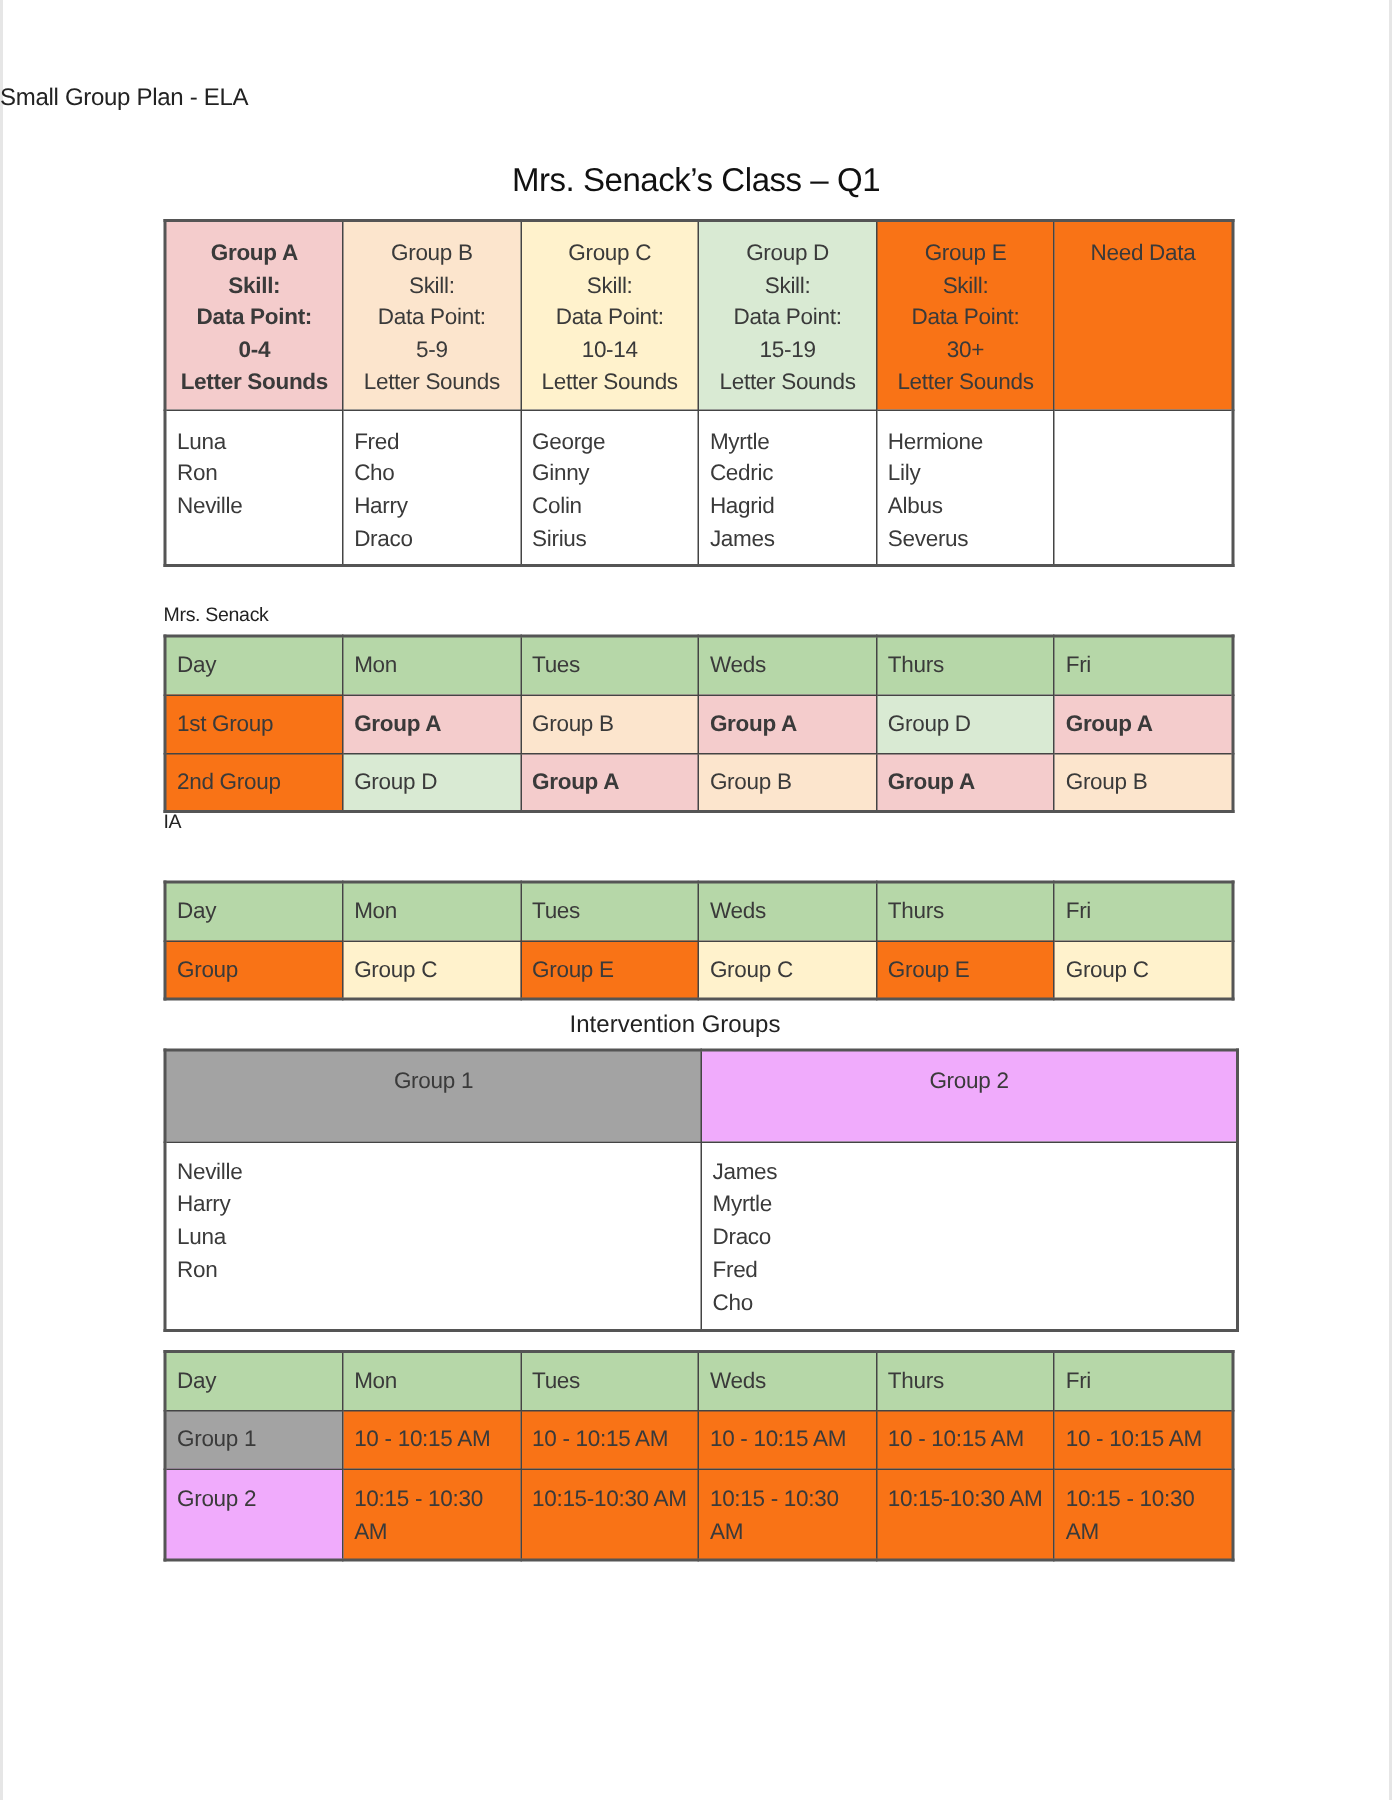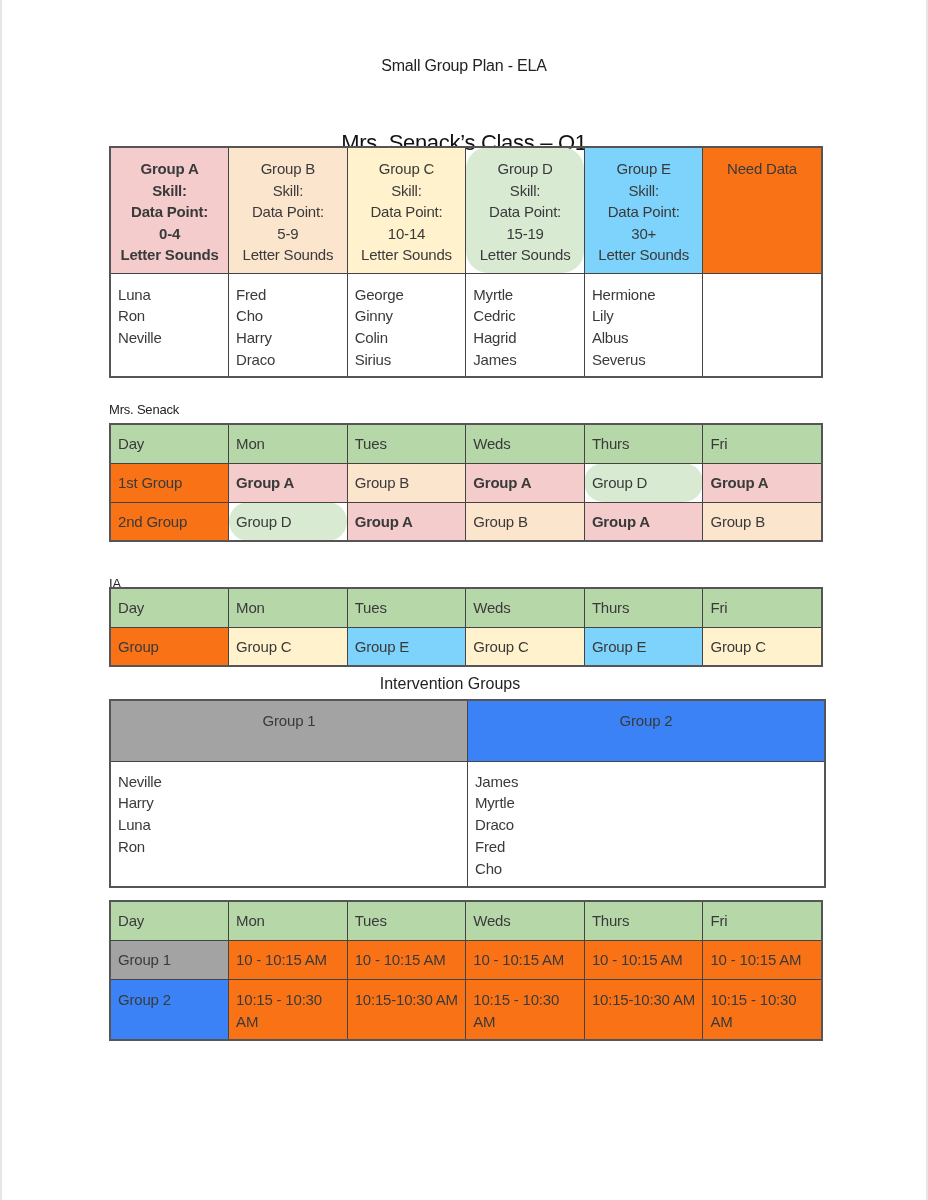--- a/index.html
+++ b/index.html
@@ -4,25 +4,25 @@
 <style>
   html, body { margin: 0; padding: 0; }
   body {
     width: 928px; height: 1200px; background: #ffffff; position: relative; overflow: hidden;
     font-family: "Liberation Sans", sans-serif; color: #333333;
   }
   .page-edge-left { position: absolute; left: 0; top: 0; width: 2px; height: 1200px; background: #e6e6e6; }
   .page-edge-right { position: absolute; right: 0; top: 0; width: 2px; height: 1200px; background: #e6e6e6; }
 
   .doc-title {
-    position: absolute; left: 0; width: 928px; top: 57px; text-align: center;
+    position: absolute; left: 0; width: 928px; top: 57px; 
     font-size: 16px; color: #222; letter-spacing: -0.2px;
   }
   .class-title {
-    position: absolute; left: 0; width: 928px; top: 130px; text-align: center;
+    position: absolute; left: 0; width: 928px; top: 107px; text-align: center;
     font-size: 22px; color: #111; letter-spacing: -0.3px;
   }
   .section-label {
     position: absolute; left: 109px; font-size: 13px; color: #222; letter-spacing: -0.2px;
   }
   .center-label {
     position: absolute; left: 0; width: 900px; text-align: center; font-size: 16px; color: #222;
   }
 
   table {
@@ -57,25 +57,25 @@
   #intervention-table .inames td { height: 126px; vertical-align: top; line-height: 21.8px; padding-top: 9px; }
 
   
   #int-sched-table { top: 900px; }
   #int-sched-table .row-g1 td { height: 39px; }
   #int-sched-table .row-g2 td { height: 61px; vertical-align: top; padding-top: 9px; line-height: 22px; }
 
   .c-a { background: #f4cccc; font-weight: bold; }
   .c-b { background: #fce5cd; }
   .c-c { background: #fff2cc; }
-  .c-d { background: #d9ead3; border-radius: 22px; }
-  .c-e { background: #7dd3fc; }
+  .c-d { background: #d9ead3; }
+  .c-e { background: #f97316; }
   .c-w { background: #f97316; }
   .c-g1 { background: #a3a3a3; }
-  .c-g2 { background: #3b82f6; }
+  .c-g2 { background: #f0abfc; }
 </style>
 </head>
 <body>
 
 <div class="page-edge-left"></div>
 <div class="page-edge-right"></div>
 
 <div class="doc-title">Small Group Plan - ELA</div>
 <div class="class-title">Mrs. Senack’s Class – Q1</div>
 
@@ -195,21 +195,21 @@
     <td class="c-w">2nd Group</td>
     <td class="c-d">Group D</td>
     <td class="c-a">Group A</td>
     <td class="c-b">Group B</td>
     <td class="c-a">Group A</td>
     <td class="c-b">Group B</td>
   </tr>
 </tbody>
   </table>
 
-<div class="section-label" style="top:576px;">IA</div>
+<div class="section-label" style="top:540px;">IA</div>
 <table id="ia-table" class="sched">
   <colgroup>
       <col>
       <col>
       <col>
       <col>
       <col>
       <col>
     </colgroup>
   <tbody>

